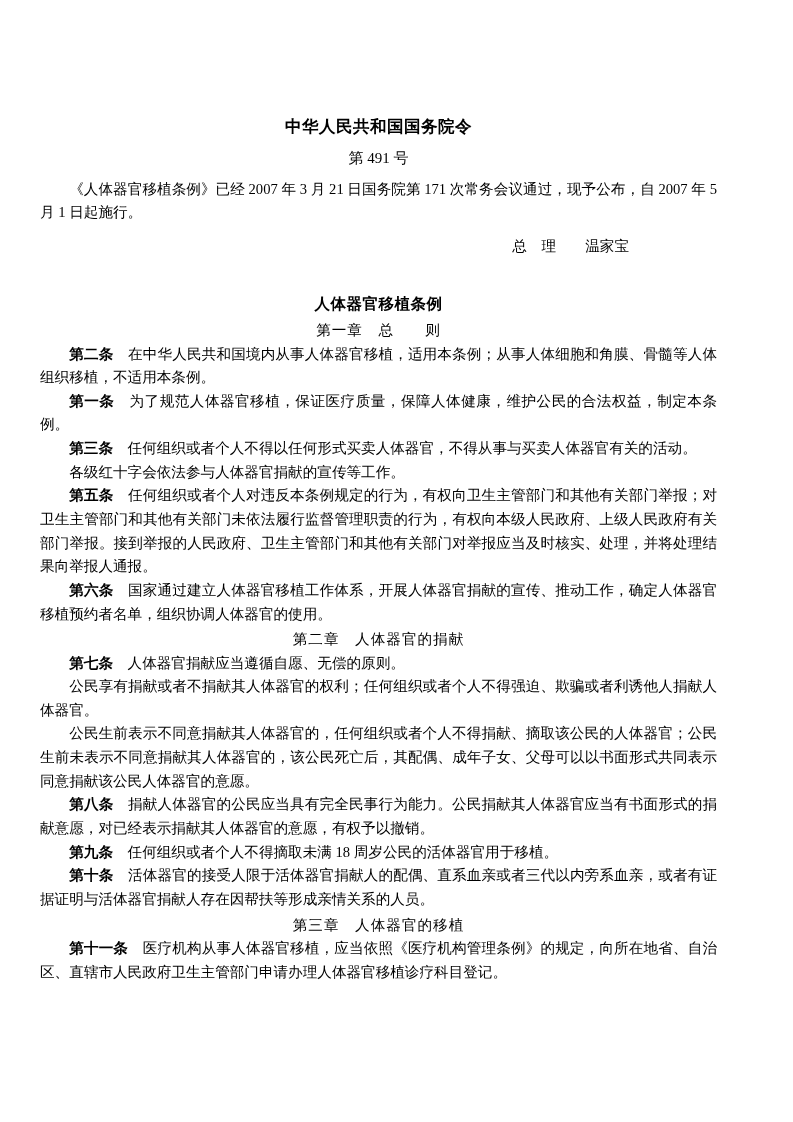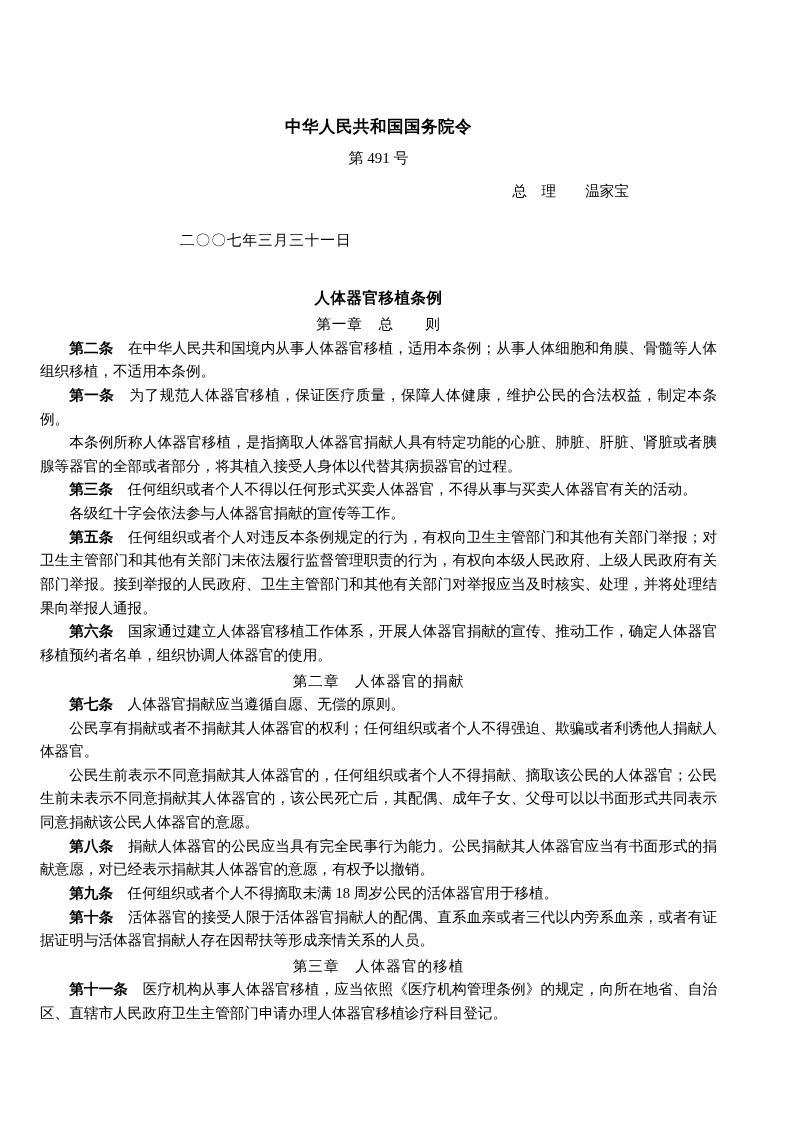--- a/index.html
+++ b/index.html
@@ -80,29 +80,28 @@
     font-weight: bold;
   }
 </style>
 </head>
 <body>
 
 <div class="page">
 
   <div class="doc-title">中华人民共和国国务院令</div>
   <div class="doc-number">第 491 号</div>
+  <p class="body-text indent2">《人体器官移植条例》已经 2007 年 3 月 21 日国务院第 171 次常务会议通过，现予公布，自 2007 年 5 月 1 日起施行。</p>
   <p class="signature">总　理　　温家宝</p>
-  <p class="date-line">二〇〇七年三月三十一日</p>
   <div class="reg-title">人体器官移植条例</div>
   <div class="chapter">第一章　总　　则</div>
 
   <div id="body-container">
       <p class="body-text indent2"><span class="art-label">第二条</span><span>　在中华人民共和国境内从事人体器官移植，适用本条例；从事人体细胞和角膜、骨髓等人体组织移植，不适用本条例。</span></p>
       <p class="body-text indent2"><span class="art-label">第一条</span><span>　为了规范人体器官移植，保证医疗质量，保障人体健康，维护公民的合法权益，制定本条例。</span></p>
-      <p class="body-text indent2">本条例所称人体器官移植，是指摘取人体器官捐献人具有特定功能的心脏、肺脏、肝脏、肾脏或者胰腺等器官的全部或者部分，将其植入接受人身体以代替其病损器官的过程。</p>
       <p class="body-text indent2"><span class="art-label">第三条</span><span>　任何组织或者个人不得以任何形式买卖人体器官，不得从事与买卖人体器官有关的活动。</span></p>
       <p class="body-text indent2">各级红十字会依法参与人体器官捐献的宣传等工作。</p>
       <p class="body-text indent2"><span class="art-label">第五条</span><span>　任何组织或者个人对违反本条例规定的行为，有权向卫生主管部门和其他有关部门举报；对卫生主管部门和其他有关部门未依法履行监督管理职责的行为，有权向本级人民政府、上级人民政府有关部门举报。接到举报的人民政府、卫生主管部门和其他有关部门对举报应当及时核实、处理，并将处理结果向举报人通报。</span></p>
       <p class="body-text indent2"><span class="art-label">第六条</span><span>　国家通过建立人体器官移植工作体系，开展人体器官捐献的宣传、推动工作，确定人体器官移植预约者名单，组织协调人体器官的使用。</span></p>
       <div class="chapter">第二章　人体器官的捐献</div>
       <p class="body-text indent2"><span class="art-label">第七条</span><span>　人体器官捐献应当遵循自愿、无偿的原则。</span></p>
       <p class="body-text indent2">公民享有捐献或者不捐献其人体器官的权利；任何组织或者个人不得强迫、欺骗或者利诱他人捐献人体器官。</p>
       <p class="body-text indent2">公民生前表示不同意捐献其人体器官的，任何组织或者个人不得捐献、摘取该公民的人体器官；公民生前未表示不同意捐献其人体器官的，该公民死亡后，其配偶、成年子女、父母可以以书面形式共同表示同意捐献该公民人体器官的意愿。</p>
       <p class="body-text indent2"><span class="art-label">第八条</span><span>　捐献人体器官的公民应当具有完全民事行为能力。公民捐献其人体器官应当有书面形式的捐献意愿，对已经表示捐献其人体器官的意愿，有权予以撤销。</span></p>
       <p class="body-text indent2"><span class="art-label">第九条</span><span>　任何组织或者个人不得摘取未满 18 周岁公民的活体器官用于移植。</span></p>

